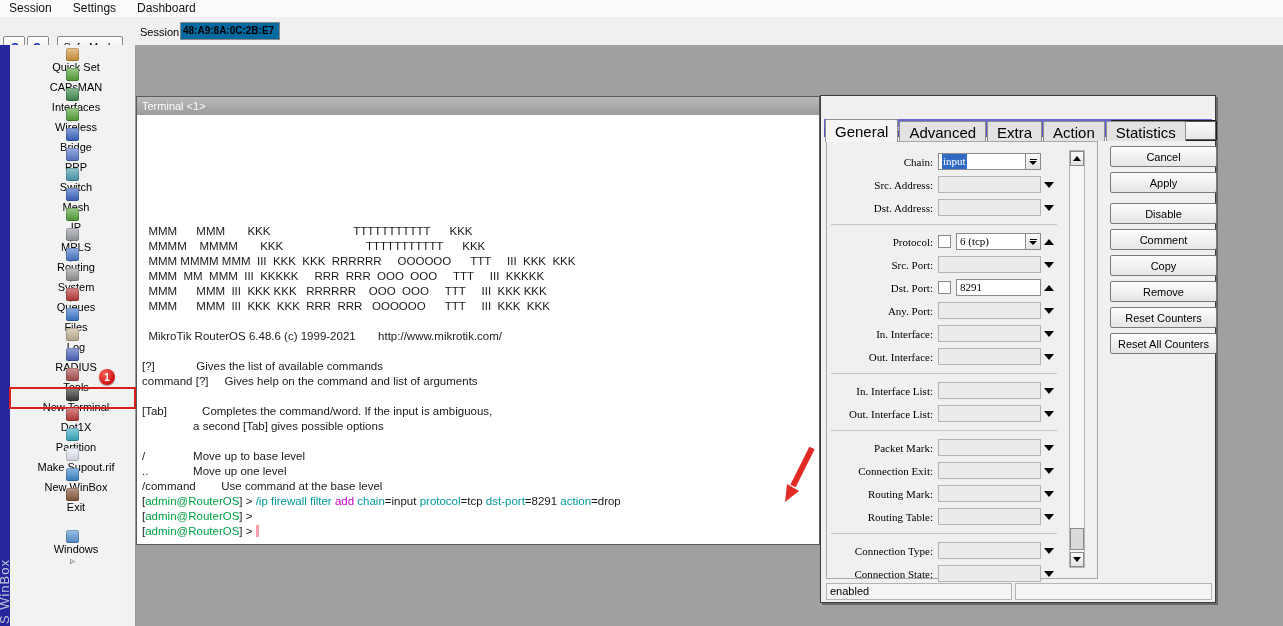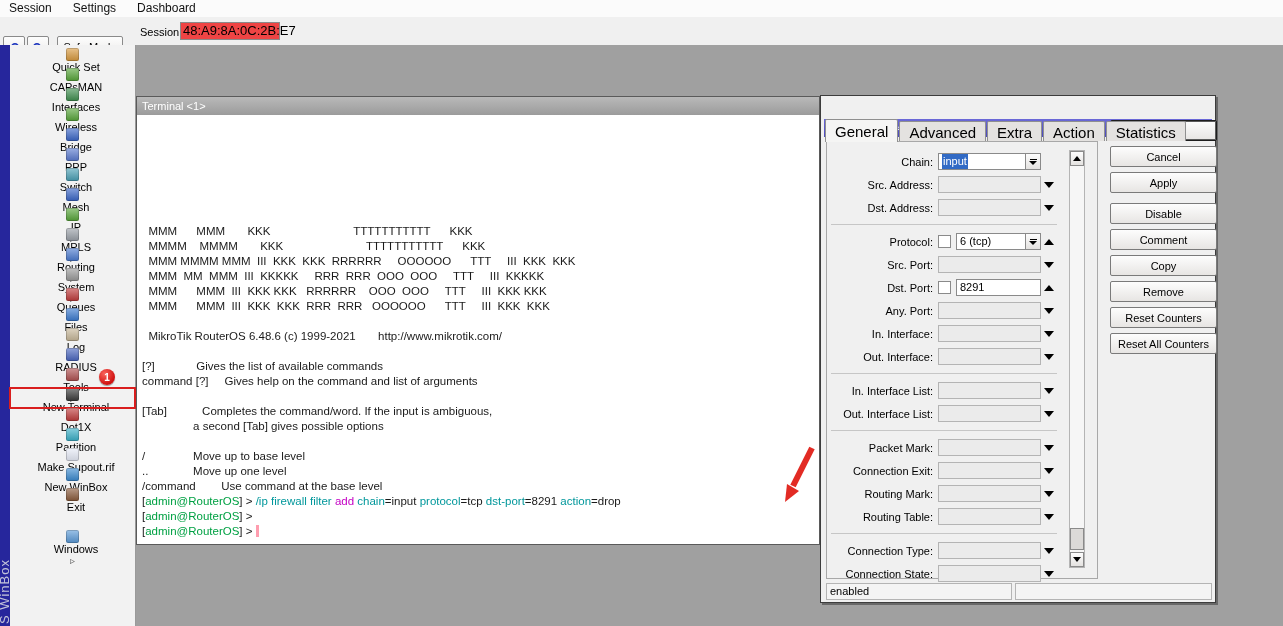--- a/index.html
+++ b/index.html
@@ -16,22 +16,22 @@
   .toolbar{position:absolute;left:0;top:17px;width:1283px;height:28px;background:#f0f0f0;
            border-bottom:1px solid #d9d9d9;font-size:11px;}
   .tb-btn{position:absolute;top:3px;height:22px;background:linear-gradient(#fdfdfd,#e9e8e6);
           border:1px solid #8a8a8a;border-radius:2px;box-sizing:border-box;
           display:flex;align-items:center;justify-content:center;color:#1c35bd;margin-top:16px;}
   .tb-undo{left:3px;width:22px;}  .tb-redo{left:27px;width:22px;}
   .tb-undo::after{content:"\21B6";font-size:13px;font-weight:bold;}
   .tb-redo::after{content:"\21B7";font-size:13px;font-weight:bold;}
   .tb-safemode{left:57px;width:66px;color:#000;font-size:11px;}
   .tb-sess-label{position:absolute;left:140px;top:9px;color:#000;}
-  .tb-sess-value{position:absolute;left:180px;top:5px;width:96px;height:16px;background:#ef4444;
-                 border:1px solid #8a8a8a;font-size:13px;line-height:16px;padding-left:2px;color:#000;}
+  .tb-sess-value{position:absolute;left:180px;top:5px;width:96px;height:16px;background:#0369a1;
+                 border:1px solid #8a8a8a;font-size:10px;line-height:16px;padding-left:2px;color:#000;font-weight:bold;}
 
   
   .workspace{position:absolute;left:0;top:45px;width:1283px;height:581px;background:#a0a0a0;}
 
   
   .leftstrip{position:absolute;left:0;top:0;width:10px;height:581px;background:#26269c;overflow:visible;}
   .vlabel{position:absolute;left:-3px;bottom:2px;width:18px;color:#c3c4da;font-size:13px;
           writing-mode:vertical-rl;transform:rotate(180deg);letter-spacing:1px;white-space:nowrap;}
 
   
@@ -75,21 +75,21 @@
   .d-tbtn.max::after{content:"";width:7px;height:6px;border:1px solid #111;border-top-width:2px;display:block;}
   .d-tbtn.close{font-size:11px;font-weight:bold;}
   .d-tbtn.close::after{content:"\00D7";}
 
   .d-tabs{position:absolute;left:4px;top:24px;height:21px;display:flex;align-items:flex-end;z-index:3;}
   .tab{border:1px solid #8f8f8f;border-bottom:none;background:#e4e2e0;padding:2px 9px 3px;font-size:15px;
        height:14px;margin-right:1px;border-radius:2px 2px 0 0;color:#000;}
   .tab.active{background:#f5f5f4;height:16px;padding-top:3px;position:relative;top:1px;}
 
   .d-panel{position:absolute;left:5px;top:45px;width:272px;height:438px;border:1px solid #a8a8a8;
-           box-sizing:border-box;background:#f0f0f0;}
+           box-sizing:border-box;background:#f0f0f0;font-family:Liberation Serif, serif;}
   .rows{position:absolute;left:4px;top:8px;right:40px;}
   .d-row{display:flex;align-items:center;height:23px;font-size:11px;color:#000;}
   .d-lbl{width:102px;text-align:right;padding-right:5px;flex:0 0 102px;white-space:nowrap;}
   .cb{width:11px;height:11px;background:#fff;border:1px solid #8a8a8a;flex:0 0 11px;margin-right:5px;}
   .ti{height:17px;box-sizing:border-box;border:1px solid #8a8a8a;background:#fff;flex:1;
       font-size:11px;line-height:15px;padding-left:3px;display:flex;align-items:center;}
   .ti.dis{background:#ebebeb;border-color:#b4b4b4;}
   .sel{background:#316ac5;color:#fff;padding:0 1px;}
   .combo-btn{width:15px;height:17px;box-sizing:border-box;border:1px solid #8a8a8a;border-left:none;
              background:linear-gradient(#fdfdfd,#e4e2e0);display:flex;flex-direction:column;

